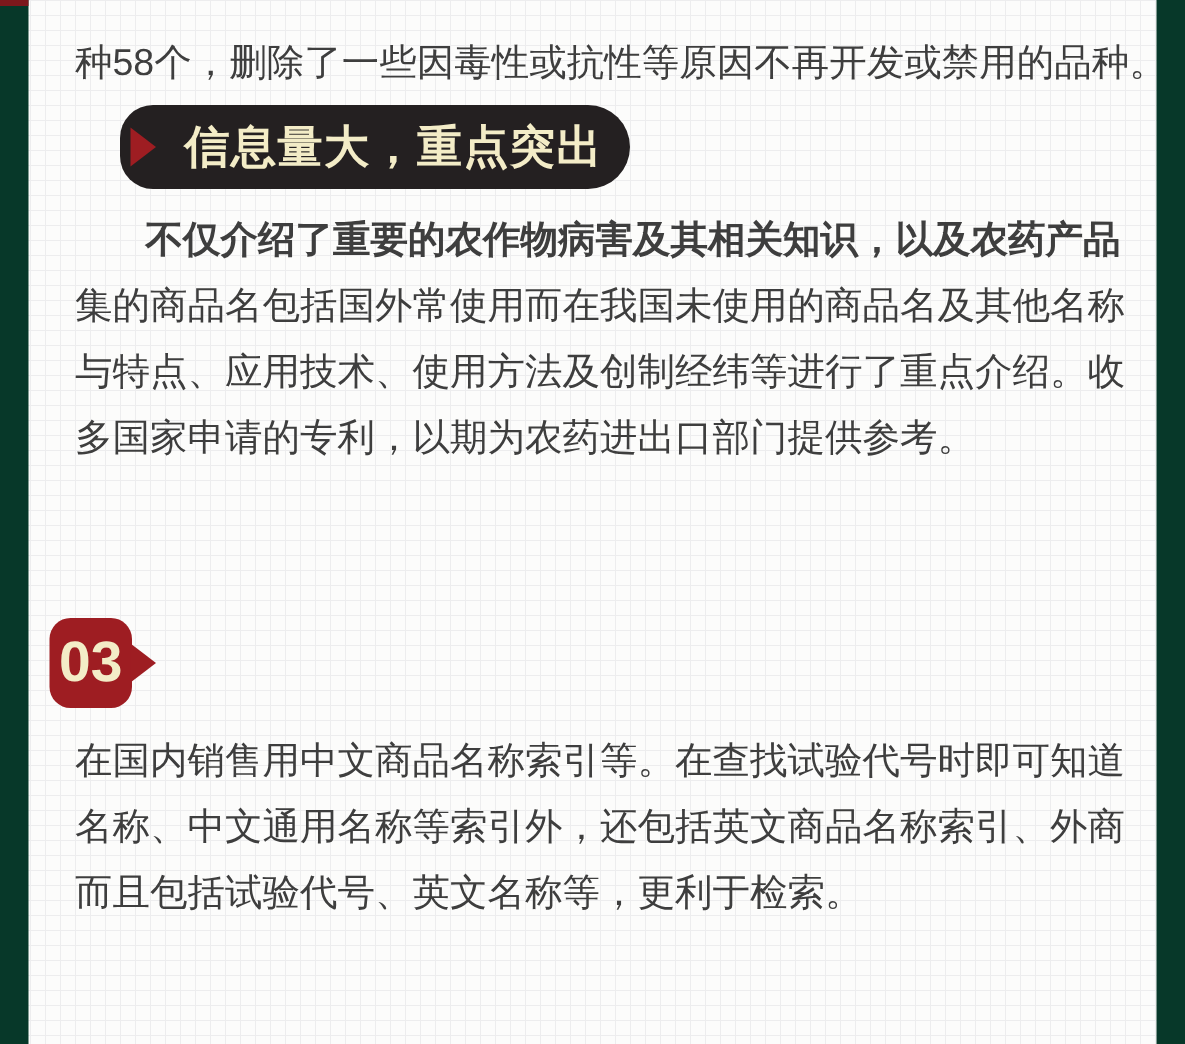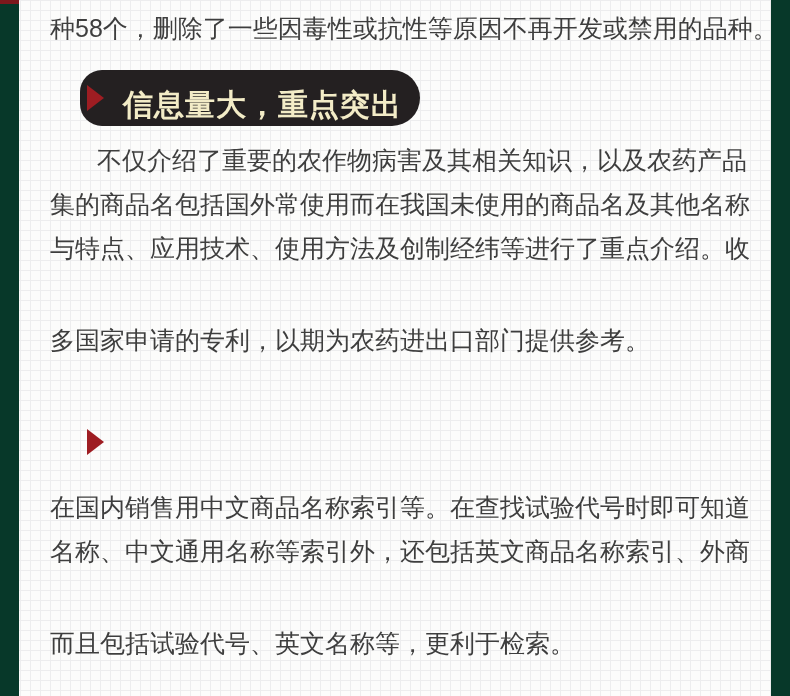--- a/index.html
+++ b/index.html
@@ -33,36 +33,36 @@
     z-index:5;
   }
   .border-left{left:0;}
   .border-right{right:0;}
   .red-notch{
     position:absolute;left:0;top:0;width:19px;height:4px;
     background:var(--top-notch-red);
     z-index:6;
   }
   .intro{
-    position:absolute;left:50px;top:6px;width:692px;
+    position:absolute;left:50px;top:20px;width:692px;
     margin:0;
     font-size:25px;line-height:44px;
     color:var(--body-text);
     text-align:justify;text-align-last:justify;
     white-space:nowrap;
   }
   
   .badge{
     position:absolute;left:33px;width:387px;height:60px;
   }
   .badge-bar{
     position:absolute;left:47px;right:0;top:2px;bottom:2px;
     background:var(--badge-bar-black);
     border-radius:22px 28px 28px 22px;
-    display:flex;align-items:flex-end;
+    display:flex;align-items:center;
     z-index:1;
   }
   .badge-title{
     padding-left:43px;
     font-size:30px;font-weight:bold;
     letter-spacing:1px;
     color:var(--badge-text-cream);
     white-space:nowrap;
   }
   .badge-num{
@@ -92,22 +92,22 @@
     font-size:25px;line-height:44px;
   }
   #para-02{top:138px;}
   #para-03{top:485px;}
   .para .line{
     text-align:justify;
     text-align-last:justify;
     height:44px;overflow:visible;
     white-space:nowrap;
   }
-  .para .line.indent{text-indent:47px;}
-  .para .line.last{text-align-last:left;margin-top:48px;}
+  .para .line.indent{text-indent:47px;font-weight:bold;}
+  .para .line.last{text-align-last:left;}
 </style>
 </head>
 <body>
 
 <div class="page">
   <div class="border-bar border-left"></div>
   <div class="border-bar border-right"></div>
   <div class="red-notch"></div>
 
   <p class="intro">种58个，删除了一些因毒性或抗性等原因不再开发或禁用的品种。</p>
@@ -120,20 +120,21 @@
   </div>
 
   <div class="para" id="para-02">
       <div class="line indent">不仅介绍了重要的农作物病害及其相关知识，以及农药产品</div>
       <div class="line">集的商品名包括国外常使用而在我国未使用的商品名及其他名称</div>
       <div class="line">与特点、应用技术、使用方法及创制经纬等进行了重点介绍。收</div>
       <div class="line last">多国家申请的专利，以期为农药进出口部门提供参考。</div>
     </div>
 
   <div class="badge" id="badge-03">
+    <div class="badge-num">03</div>
     <div class="badge-arrow"></div>
   </div>
 
   <div class="para" id="para-03">
       <div class="line">在国内销售用中文商品名称索引等。在查找试验代号时即可知道</div>
       <div class="line">名称、中文通用名称等索引外，还包括英文商品名称索引、外商</div>
       <div class="line last">而且包括试验代号、英文名称等，更利于检索。</div>
     </div>
 </div>
 

